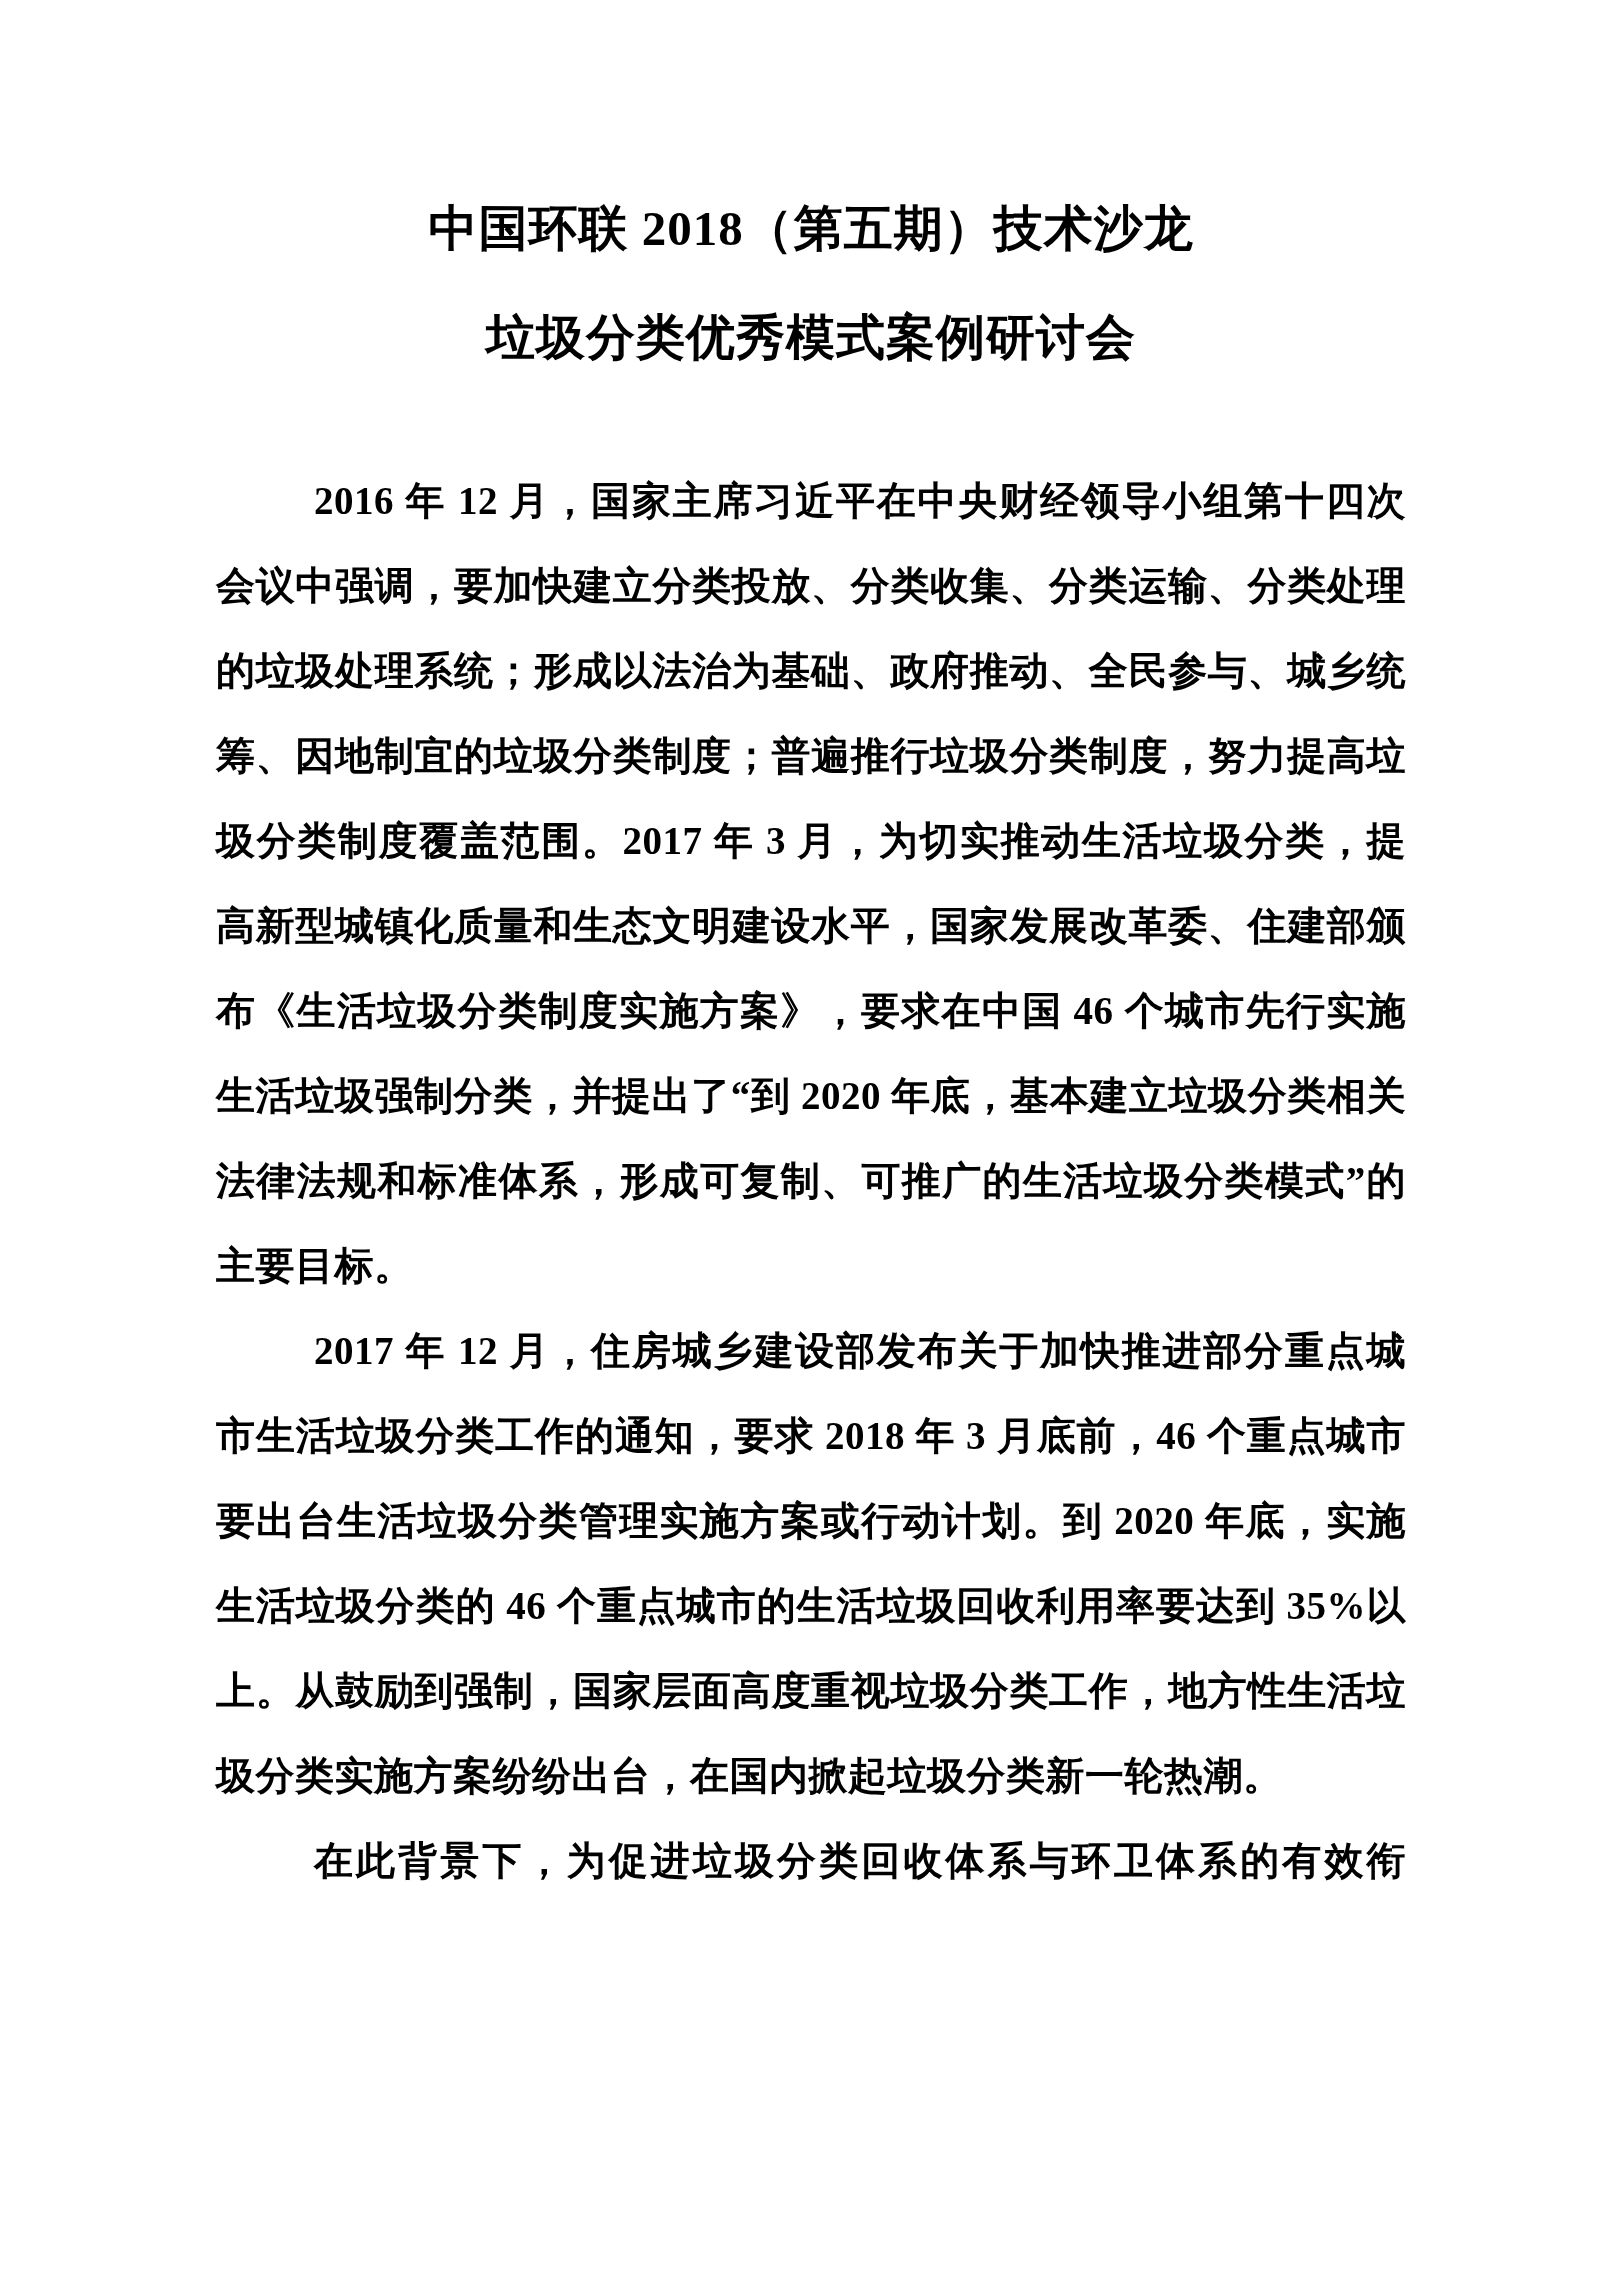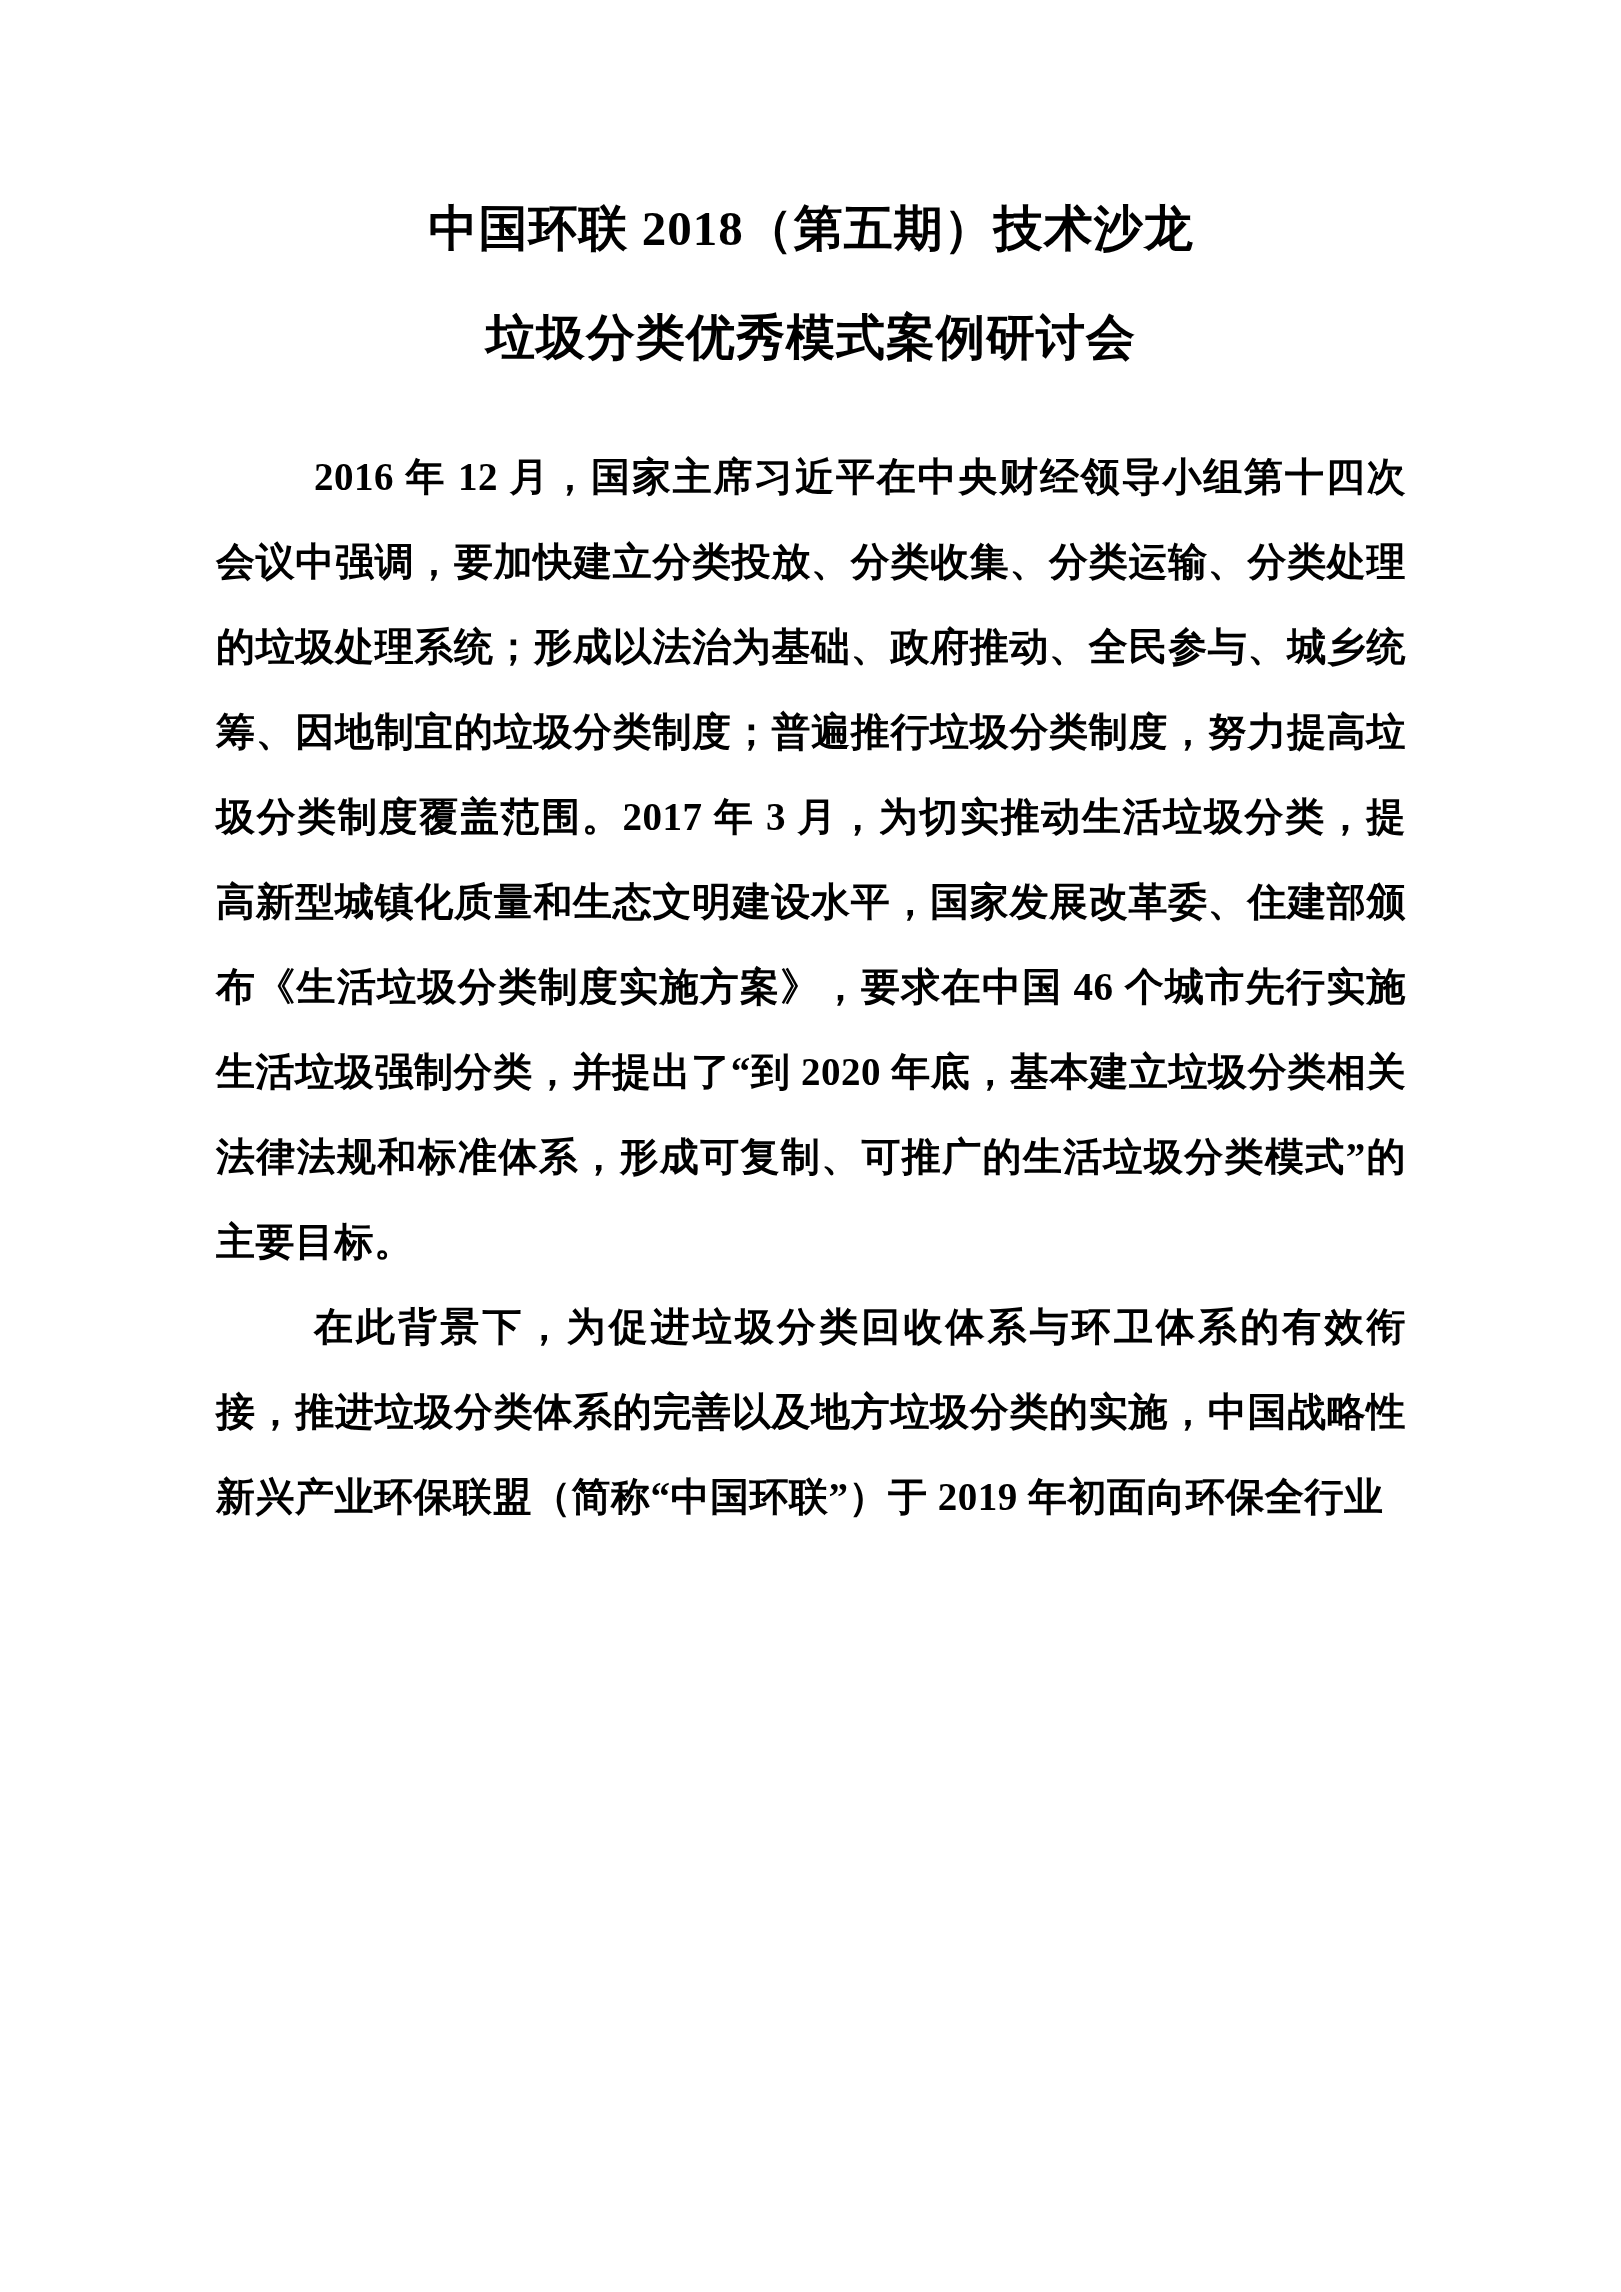--- a/index.html
+++ b/index.html
@@ -21,37 +21,38 @@
   .doc-title, .doc-subtitle {
     font-size: 49px;
     font-weight: bold;
     text-align: center;
     line-height: 55px;
     margin: 0;
     letter-spacing: 1px;
     white-space: nowrap;
   }
   .doc-title { margin-bottom: 54px; }
-  .doc-subtitle { margin-bottom: 69px; }
+  .doc-subtitle { margin-bottom: 93px; }
   .body-text p {
     font-size: 39px;
     line-height: 85px;
     margin: 0;
     text-align: justify;
     text-justify: inter-ideograph;
     text-indent: 98px;
     letter-spacing: 0.5px;
     word-break: break-all;
     font-weight: bold;
   }
 </style>
 </head>
 <body>
 
 <div class="page">
   <h1 class="doc-title">中国环联 2018（第五期）技术沙龙</h1>
   <h1 class="doc-subtitle">垃圾分类优秀模式案例研讨会</h1>
   <div class="body-text">
     <p>2016 年 12 月，国家主席习近平在中央财经领导小组第十四次会议中强调，要加快建立分类投放、分类收集、分类运输、分类处理的垃圾处理系统；形成以法治为基础、政府推动、全民参与、城乡统筹、因地制宜的垃圾分类制度；普遍推行垃圾分类制度，努力提高垃圾分类制度覆盖范围。2017 年 3 月，为切实推动生活垃圾分类，提高新型城镇化质量和生态文明建设水平，国家发展改革委、住建部颁布《生活垃圾分类制度实施方案》，要求在中国 46 个城市先行实施生活垃圾强制分类，并提出了“到 2020 年底，基本建立垃圾分类相关法律法规和标准体系，形成可复制、可推广的生活垃圾分类模式”的主要目标。</p>
+    <p>2017 年 12 月，住房城乡建设部发布关于加快推进部分重点城市生活垃圾分类工作的通知，要求 2018 年 3 月底前，46 个重点城市要出台生活垃圾分类管理实施方案或行动计划。到 2020 年底，实施生活垃圾分类的 46 个重点城市的生活垃圾回收利用率要达到 35%以上。从鼓励到强制，国家层面高度重视垃圾分类工作，地方性生活垃圾分类实施方案纷纷出台，在国内掀起垃圾分类新一轮热潮。</p>
     <p>在此背景下，为促进垃圾分类回收体系与环卫体系的有效衔接，推进垃圾分类体系的完善以及地方垃圾分类的实施，中国战略性新兴产业环保联盟（简称“中国环联”）于 2019 年初面向环保全行业</p>
   </div>
 </div>
 
 
 </body></html>

